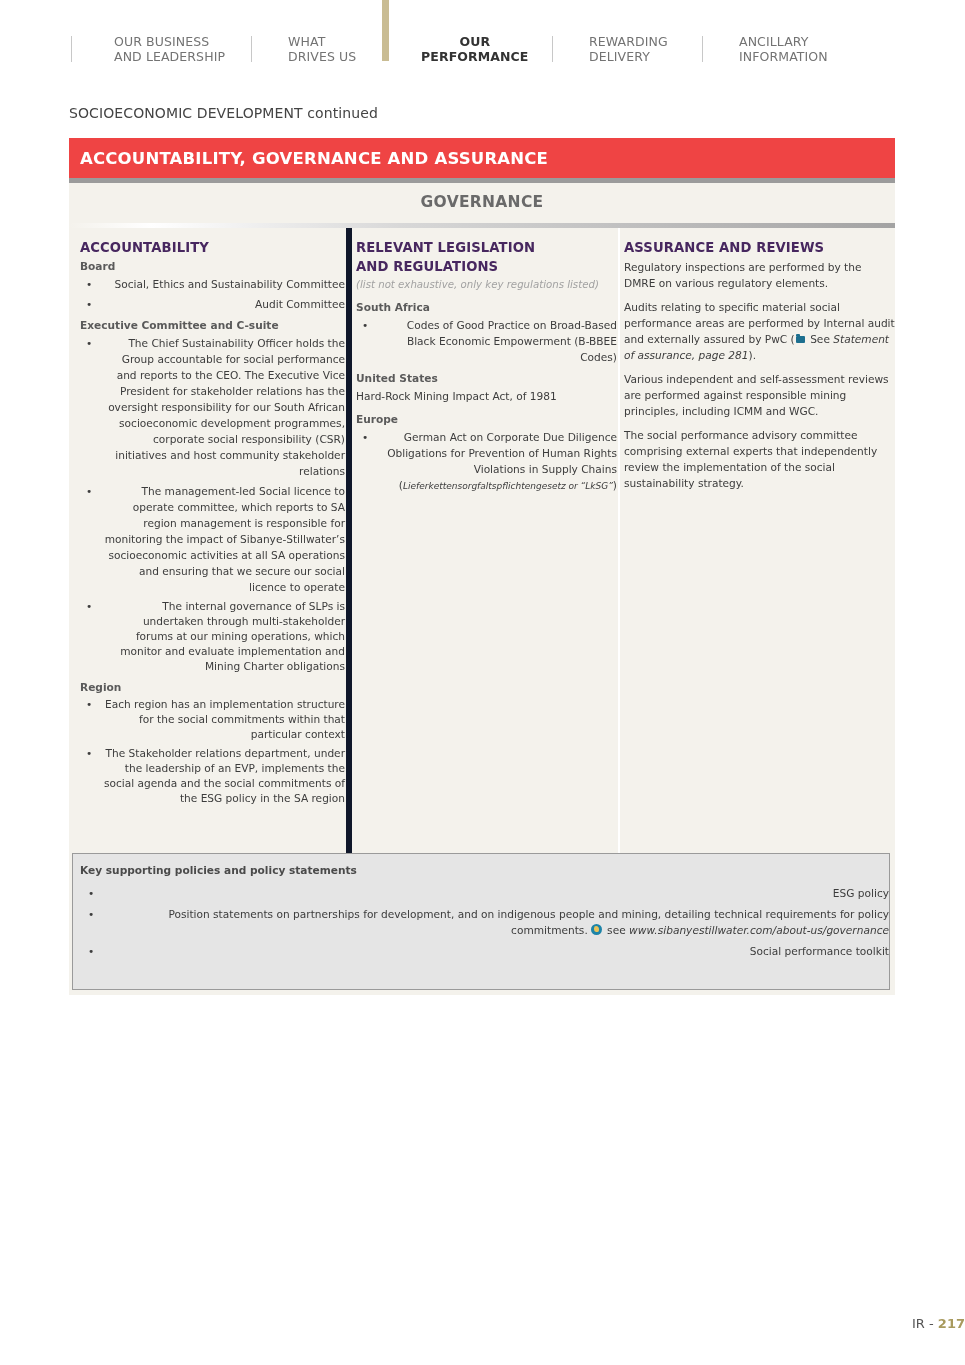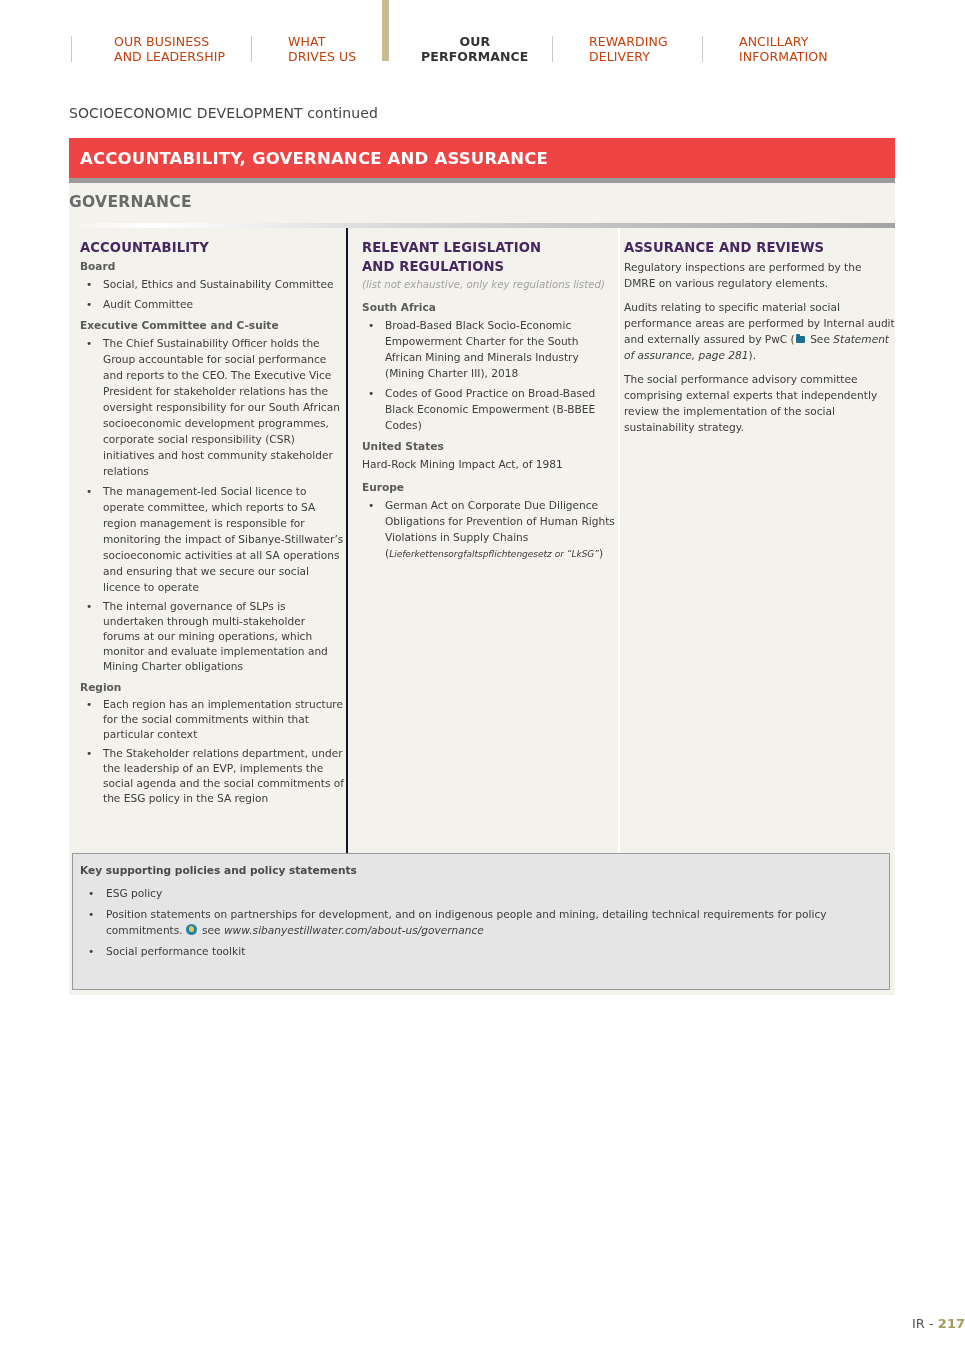--- a/index.html
+++ b/index.html
@@ -1,45 +1,45 @@
 <!DOCTYPE html>
 <html><head>
 <meta charset="utf-8">
 <style>
   * { box-sizing: border-box; margin: 0; padding: 0; }
   html, body { width: 965px; height: 1365px; background: #ffffff; }
   body { position: relative; font-family: "DejaVu Sans", sans-serif; color: #3a3a3a; overflow: hidden; }
 
   
   .topnav { position: absolute; top: 0; left: 0; width: 965px; height: 70px; }
-  .nav-item { position: absolute; top: 34px; font-size: 12.5px; line-height: 15px; color: #c2410c; letter-spacing: 0.1px; }
+  .nav-item { position: absolute; top: 34px; font-size: 12.5px; line-height: 15px; color: #737373; letter-spacing: 0.1px; }
   .nav-item.active { color: #333333; font-weight: bold; text-align: center; }
   .nav-sep { position: absolute; top: 36px; width: 1px; height: 26px; background: #c8c8c8; }
   .nav-active-bar { position: absolute; top: 0; left: 382px; width: 7px; height: 61px; background: #c9bc93; }
 
   .section-label { position: absolute; top: 105px; left: 69px; font-size: 14px; color: #444; letter-spacing: 0.1px; }
 
   
   .main-box { position: absolute; top: 138px; left: 69px; width: 826px; height: 857px; background: #f4f2ec; }
   .main-header { height: 40px; background: #ef4444; color: #ffffff; font-size: 16.5px; font-weight: bold; padding-left: 11px; line-height: 41px; letter-spacing: 0.2px; }
   .header-rule { height: 5px; background: #9b9b9b; }
-  .gov-title { height: 40px; font-size: 15.5px; font-weight: bold; color: #6a6a6a; line-height: 38px; letter-spacing: 0.3px; }
+  .gov-title { height: 40px; text-align: center; font-size: 15.5px; font-weight: bold; color: #6a6a6a; line-height: 38px; letter-spacing: 0.3px; }
   .gov-rule { height: 5px; background: linear-gradient(to right, #f4f2ec 0%, #ffffff 10%, #d8d8d8 40%, #a3a3a3 100%); }
 
   .columns { position: absolute; top: 90px; left: 0; width: 826px; height: 780px; }
   .col { position: absolute; top: 0; height: 625px; padding-top: 10px; }
   .col1 { left: 0; width: 276px; padding-left: 11px; }
-  .col2 { left: 277px; width: 271px; padding-left: 14px; border-left: 2px solid #0f172a; }
+  .col2 { left: 277px; width: 271px; padding-left: 4px; border-left: 6px solid #0f172a; }
   .col3 { left: 549px; width: 277px; padding-left: 4px; border-left: 2px solid #ffffff; }
 
   .col-title { font-size: 13.2px; font-weight: bold; color: #47275f; line-height: 19px; letter-spacing: 0.1px; margin-bottom: 2px; }
   .sub-head { font-size: 10.6px; font-weight: bold; color: #5a5a5a; line-height: 14px; margin-top: 6px; margin-bottom: 3px; }
   .sub-head.first { margin-top: 0; }
   .note { font-size: 10.2px; font-style: italic; color: #a2a2a2; line-height: 14px; margin-bottom: 8px; }
-  ul.bl { list-style: none; }
+  ul.bl { list-style: none; text-align: right; }
   ul.bl li { position: relative; padding-left: 23px; font-size: 10.6px; line-height: 16px; color: #3c3c3c; margin-bottom: 4px; }
   ul.bl li::before { content: "•"; position: absolute; left: 6px; top: 0; color: #3c3c3c; }
   .para { font-size: 10.6px; line-height: 16px; color: #3c3c3c; margin-bottom: 8px; }
   .small-italic { font-size: 9px; font-style: italic; }
   .it { font-style: italic; }
   .folder-icon { display: inline-block; width: 9px; height: 7px; background: #1d6f8f; border-radius: 1px; vertical-align: 0px; margin: 0 2px 0 1px; position: relative; }
   .folder-icon::before { content: ""; position: absolute; top: -2px; left: 0; width: 4px; height: 2px; background: #1d6f8f; border-radius: 1px 1px 0 0; }
 
   
   .policies { position: absolute; top: 715px; left: 3px; width: 818px; height: 137px; background: #e5e5e5; border: 1px solid #9a9a9a; padding: 9px 0 0 7px; }
@@ -114,41 +114,41 @@
     </div>
 
     <div class="col col2">
       <div class="col-title">
         <div>RELEVANT LEGISLATION</div>
         <div>AND REGULATIONS</div>
       </div>
       <div class="note">(list not exhaustive, only key regulations listed)</div>
       <div class="sub-head first">South Africa</div>
       <ul class="bl">
-        <li>Broad-Based Black Socio-Economic Empowerment Charter for the South African Mining and Minerals Industry (Mining Charter III), 2018</li>
         <li>Codes of Good Practice on Broad-Based Black Economic Empowerment (B-BBEE Codes)</li>
       </ul>
       <div class="sub-head">United States</div>
       <div class="para">Hard-Rock Mining Impact Act, of 1981</div>
       <div class="sub-head">Europe</div>
       <ul class="bl">
         <li>
           <span>German Act on Corporate Due Diligence Obligations for Prevention of Human Rights Violations in Supply Chains</span>
           <br>
           <span>(</span><span class="small-italic">Lieferkettensorgfaltspflichtengesetz or “LkSG”</span><span>)</span>
         </li>
       </ul>
     </div>
 
     <div class="col col3">
       <div class="col-title">ASSURANCE AND REVIEWS</div>
       <div class="para">Regulatory inspections are performed by the DMRE on various regulatory elements.</div>
       <div class="para">
         <span>Audits relating to specific material social performance areas are performed by Internal audit and externally assured by PwC (</span><span class="folder-icon"></span><span> See </span><span class="it">Statement of assurance, page 281</span><span>).</span>
       </div>
+      <div class="para">Various independent and self-assessment reviews are performed against responsible mining principles, including ICMM and WGC.</div>
       <div class="para">The social performance advisory committee comprising external experts that independently review the implementation of the social sustainability strategy.</div>
     </div>
   </div>
 
   <div class="policies">
     <div class="ptitle">Key supporting policies and policy statements</div>
     <ul class="bl">
       <li>ESG policy</li>
       <li>
         <span>Position statements on partnerships for development, and on indigenous people and mining, detailing technical requirements for policy commitments.</span><span class="globe-icon"></span><span> see </span><span class="it">www.sibanyestillwater.com/about-us/governance</span>

